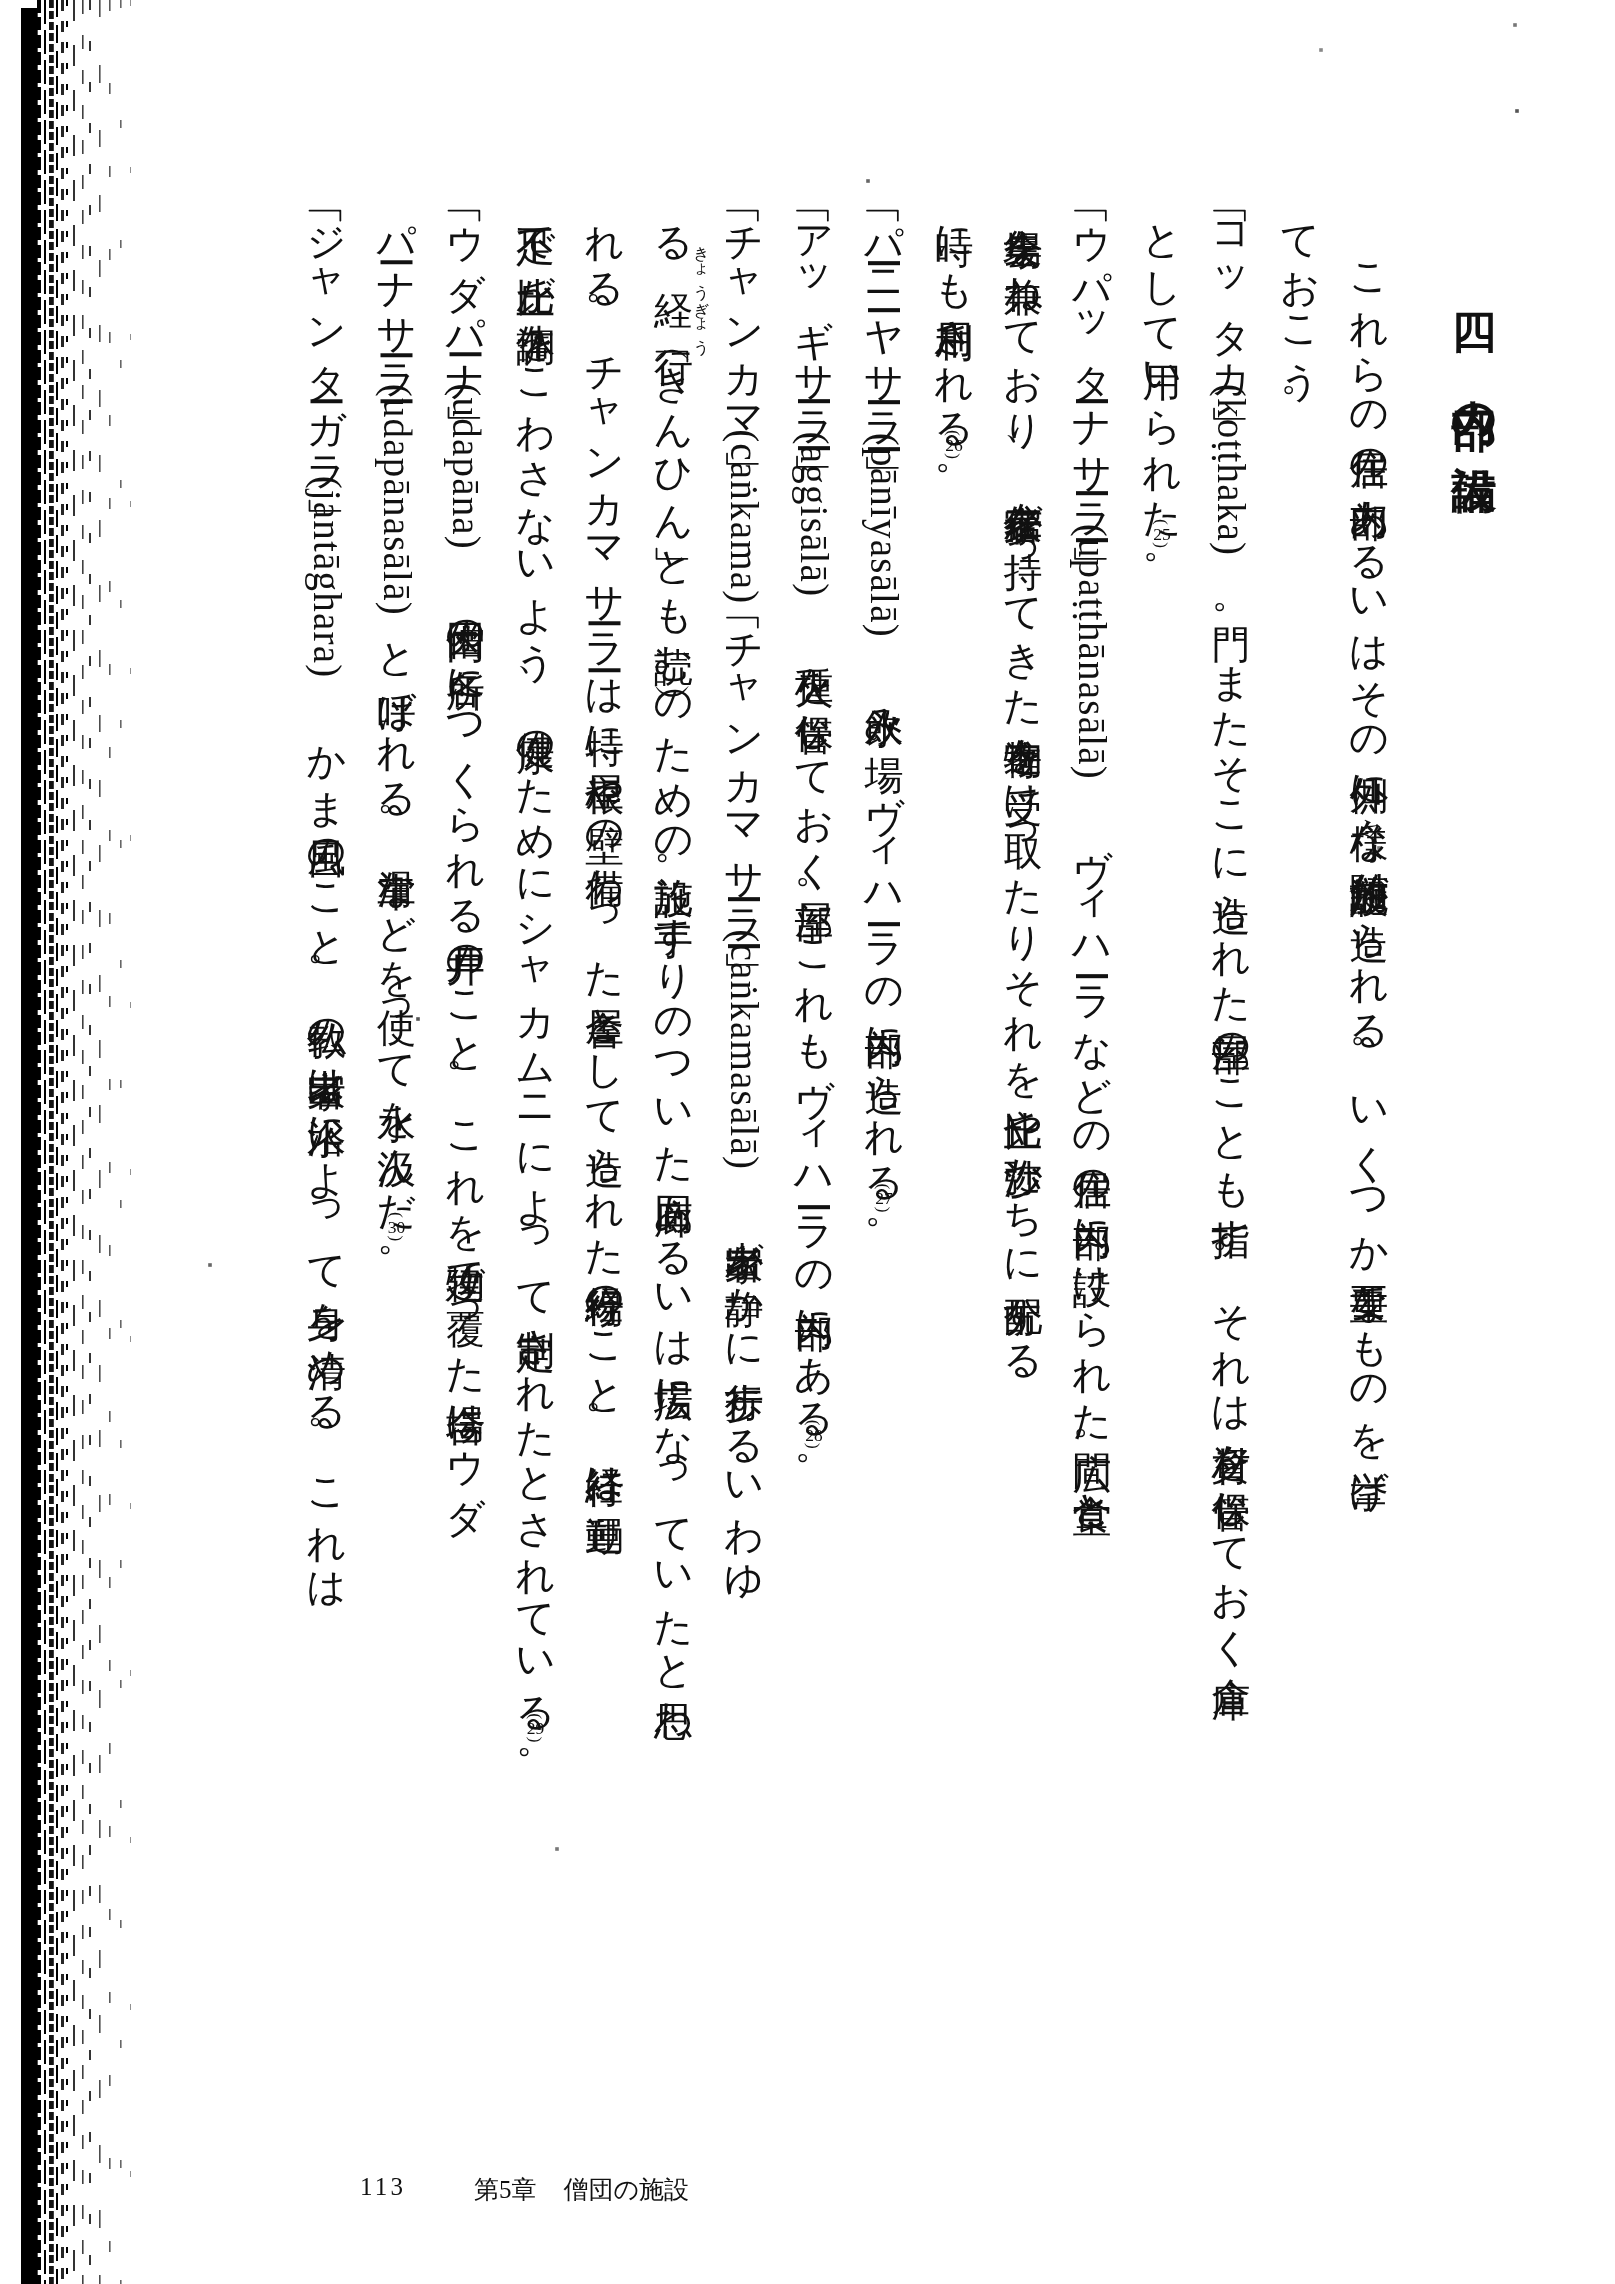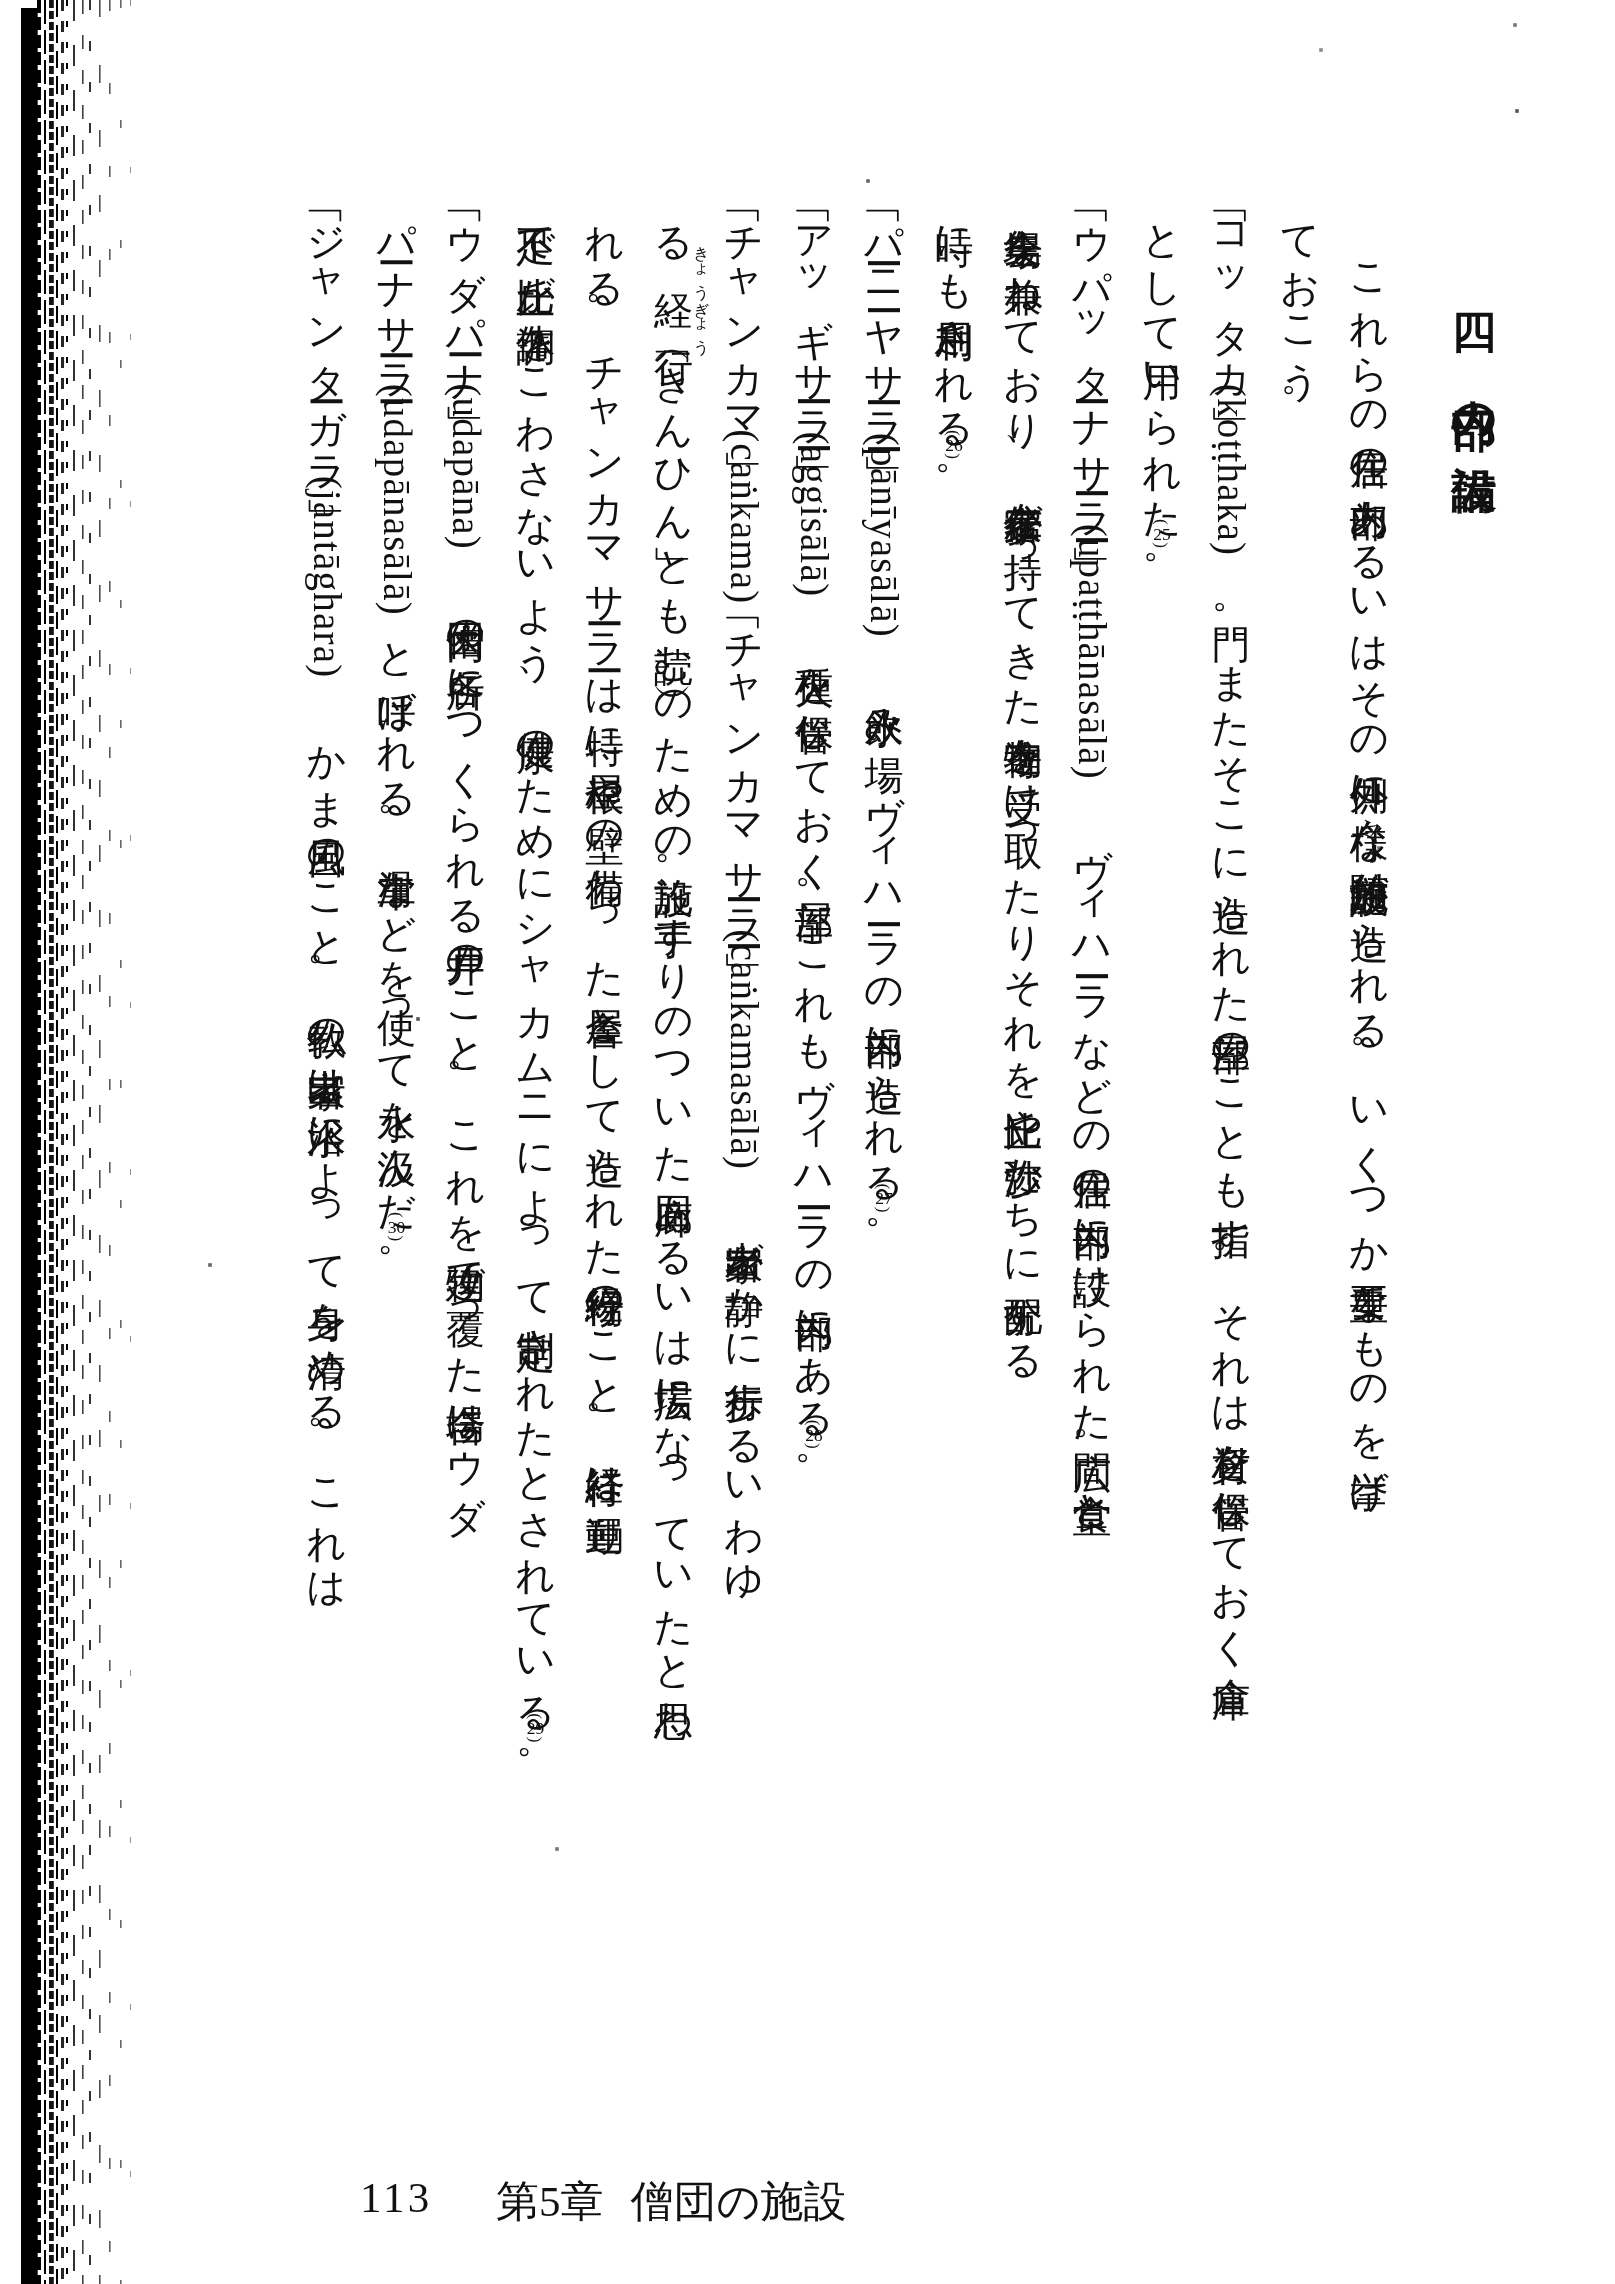--- a/index.html
+++ b/index.html
@@ -72,23 +72,23 @@
     margin-left:35px;
     font-weight:bold;
   }
   .hgap{display:inline-block;height:49px;width:0.8px;}
   
   .note{font-size:17.5px;letter-spacing:0;}
   .note .nn{text-combine-upright:all;-webkit-text-combine:horizontal;}
   ruby{ruby-position:over;}
   rt{font-size:16px;letter-spacing:0;}
   
-  .footer{position:absolute;left:0;top:2173px;width:100%;height:48px;font-size:43px;}
+  .footer{position:absolute;left:0;top:2173px;width:100%;height:48px;font-size:25px;}
   .footer .pagenum{position:absolute;left:360px;top:0;letter-spacing:3.2px;}
-  .footer .chapter{position:absolute;left:496px;top:0;}
+  .footer .chapter{position:absolute;left:474px;top:0;}
   .fgap{display:inline-block;width:27px;}
 </style>
 </head>
 <body>
 
 <div class="page">
 
   <div class="scan-band"></div>
   <div class="specks"></div>
 

